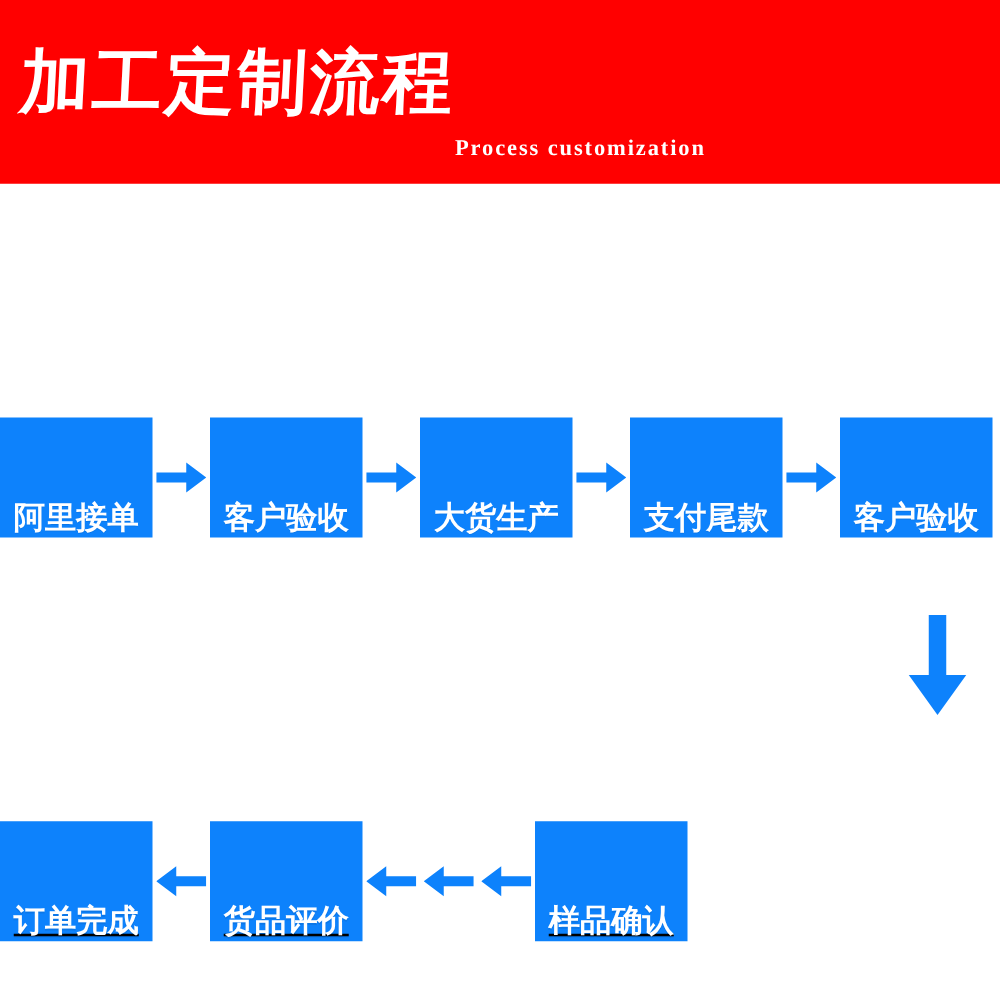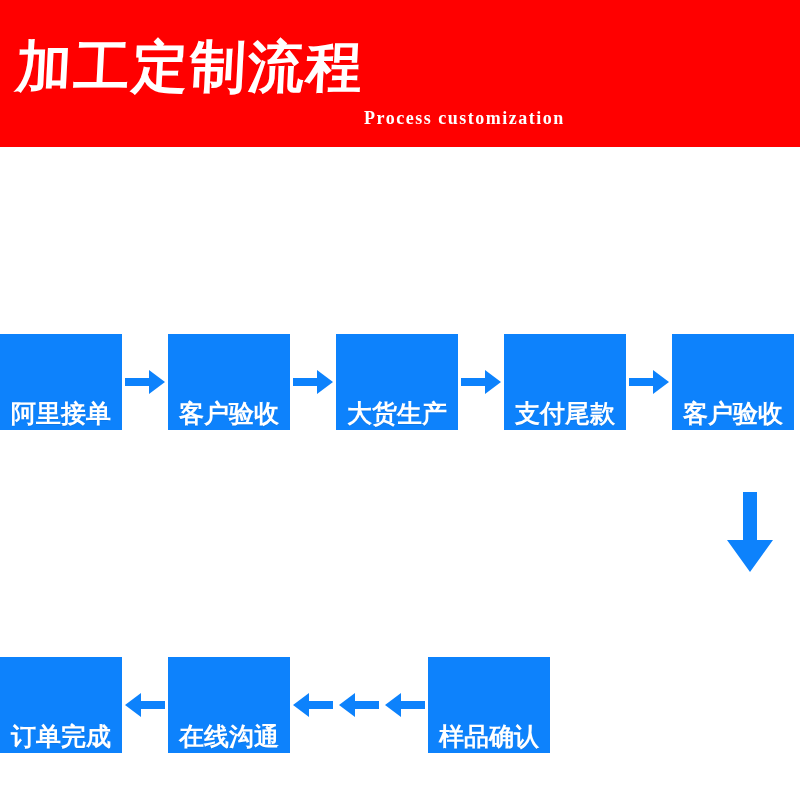--- a/index.html
+++ b/index.html
@@ -31,21 +31,21 @@
     color:#ffffff;
     font-family:"Liberation Serif","DejaVu Serif",serif;
     font-size:18px;font-weight:bold;
     letter-spacing:1.5px;
     white-space:nowrap;
   }
 
   
   .flow-row{position:absolute;display:flex;align-items:center;}
   #row-top{left:0;top:332px;width:800px;height:100px;}
-  #row-bottom{left:0;top:655px;width:800px;height:100px;}
+  #row-bottom{left:0;top:655px;width:800px;height:100px;text-decoration:underline;}
 
   .flow-box{
     width:122px;height:96px;
     background:#0d82fc;
     display:flex;align-items:flex-end;justify-content:center;
     flex:0 0 auto;
     box-sizing:border-box;
   }
   .flow-box-label{
     color:#ffffff;
@@ -140,21 +140,21 @@
       <span class="flow-box-label">订单完成</span>
     </div>
 
     <div class="arrow-h">
       <svg width="40" height="26" viewBox="0 0 40 26" aria-hidden="true">
         <polygon points="40,9 16,9 16,1 0,13 16,25 16,17 40,17" fill="#0d82fc"></polygon>
       </svg>
     </div>
 
     <div class="flow-box">
-      <span class="flow-box-label">在线沟通</span>
+      <span class="flow-box-label">货品评价</span>
     </div>
 
     <div class="arrow-h">
       <svg width="40" height="26" viewBox="0 0 40 26" aria-hidden="true">
         <polygon points="40,9 16,9 16,1 0,13 16,25 16,17 40,17" fill="#0d82fc"></polygon>
       </svg>
     </div>
 
 
     <div class="arrow-h">

